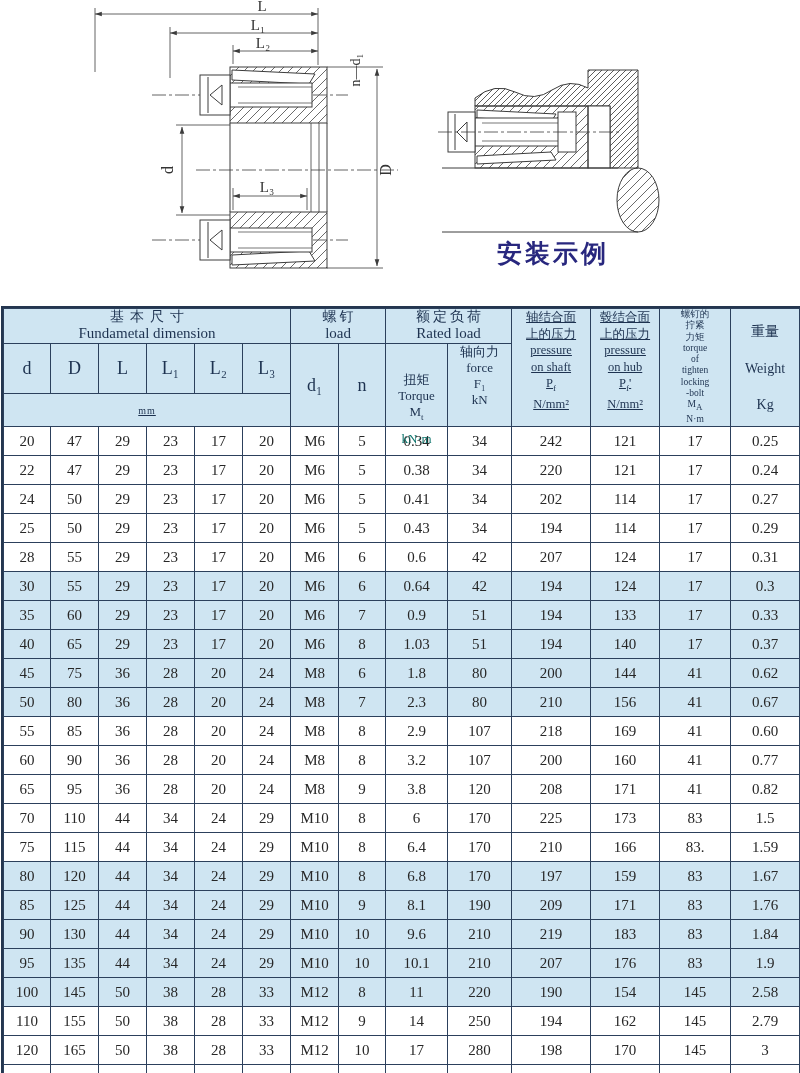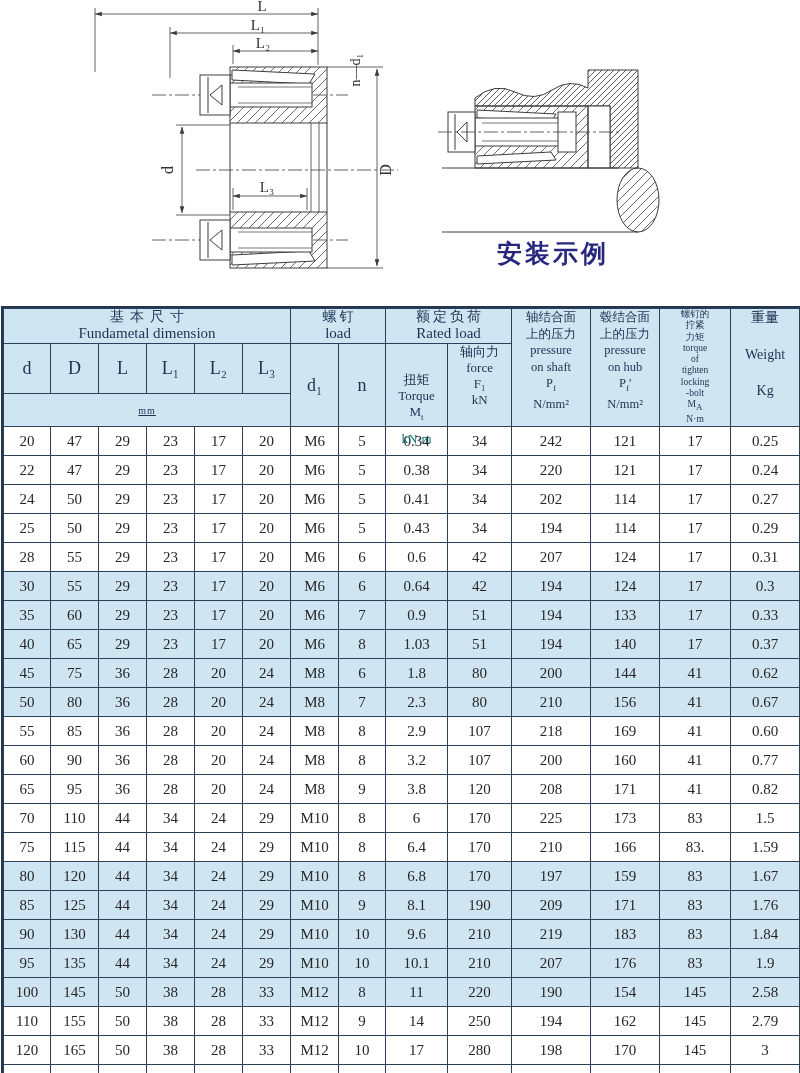--- a/index.html
+++ b/index.html
@@ -16,23 +16,23 @@
   table.spec th,table.spec td{border:1px solid #2c405c;padding:0;text-align:center;vertical-align:middle;}
   thead th{background:#cfe5f2;font-weight:normal;color:#1d3250;}
   tr.rA{height:35px;} tr.rB{height:50px;} tr.rC{height:33px;}
   .stack{display:flex;flex-direction:column;align-items:center;height:100%;line-height:16px;}
   .grp-cn{font-size:14px;letter-spacing:6px;text-indent:6px;}
   .grp-cn2{font-size:14px;letter-spacing:3px;text-indent:3px;}
   .grp-en{font-size:15px;}
   .letter{font-size:18px;}
   .mmrow{font-size:10px;letter-spacing:1px;text-decoration:underline;}
   .hdr-sm{font-size:13px;line-height:16px;}
-  .hdr-press{font-size:12.5px;line-height:16.5px;}
+  .hdr-press{font-size:12.5px;line-height:16.5px;text-decoration:underline;}
   .hdr-ma{font-size:9.5px;line-height:11.3px;}
-  .wt-stack{display:flex;flex-direction:column;align-items:center;justify-content:flex-start;height:100%;row-gap:20px;font-size:14px;}
+  .wt-stack{display:flex;flex-direction:column;align-items:center;justify-content:center;height:100%;row-gap:20px;font-size:14px;}
   th.torque-th{position:relative;overflow:visible;}
   .stack-end{display:flex;flex-direction:column;align-items:center;justify-content:flex-end;height:100%;line-height:16px;padding-bottom:3px;}
   .overflow-unit{position:absolute;left:0;bottom:-21px;width:100%;text-align:center;font-size:13px;color:#0f766e;z-index:3;pointer-events:none;}
   sub{font-size:9px;}
   tbody td{font-size:15px;color:#272727;background:#ffffff;height:28px;}
   tbody tr.shaded td{background:#cfe5f2;}
 </style>
 </head>
 <body>
 

